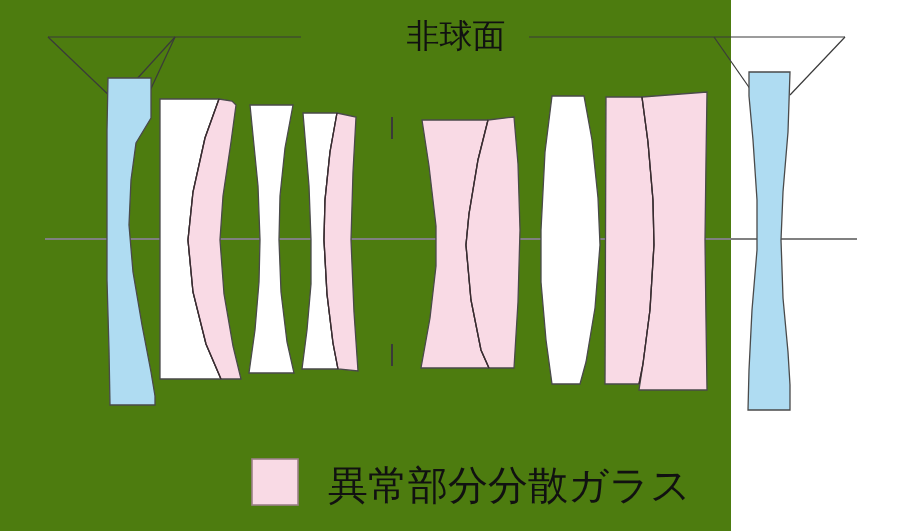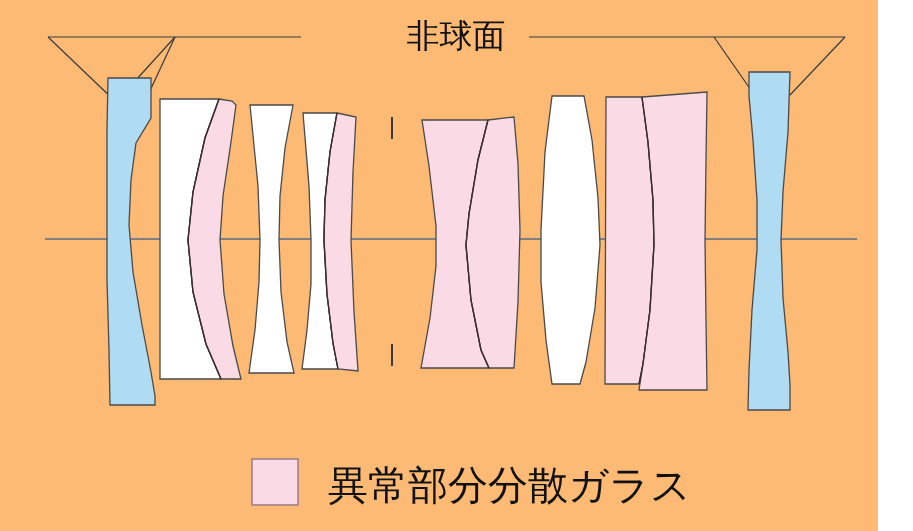--- a/index.html
+++ b/index.html
@@ -9,23 +9,23 @@
     background: #ffffff;
   }
   body {
     width: 913px;
     height: 531px;
     overflow: hidden;
     font-family: "Liberation Sans", "DejaVu Sans", sans-serif;
   }
   #diagram-root {
     position: relative;
-    width: 878px;
+    width: 731px;
     height: 531px;
-    background: #fdba74;
+    background: #4d7c0f;
   }
   #lens-svg {
     position: absolute;
     left: 0;
     top: 0;
     width: 913px;
     height: 531px;
     display: block;
   }
   .title-text {

